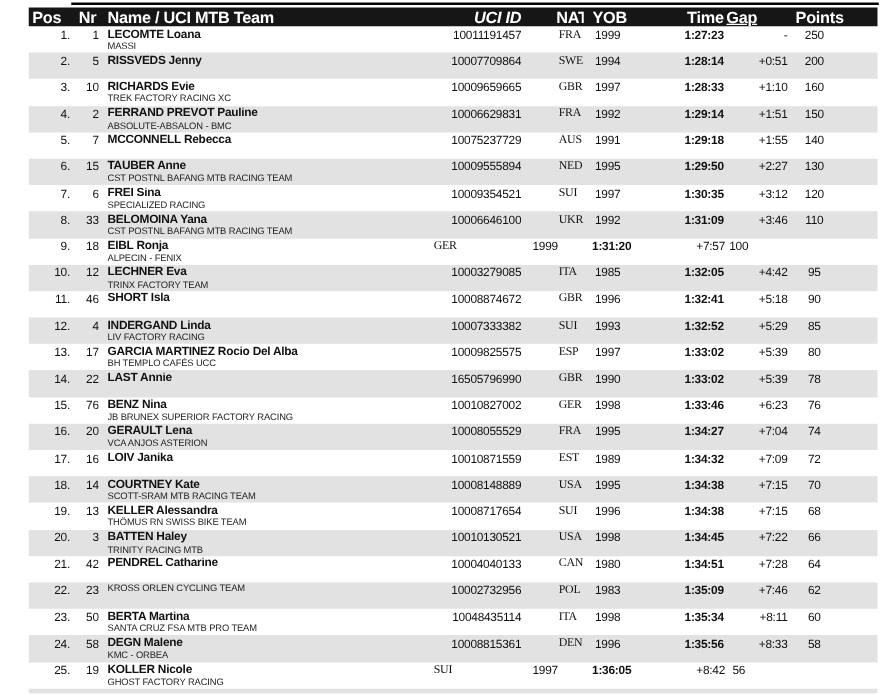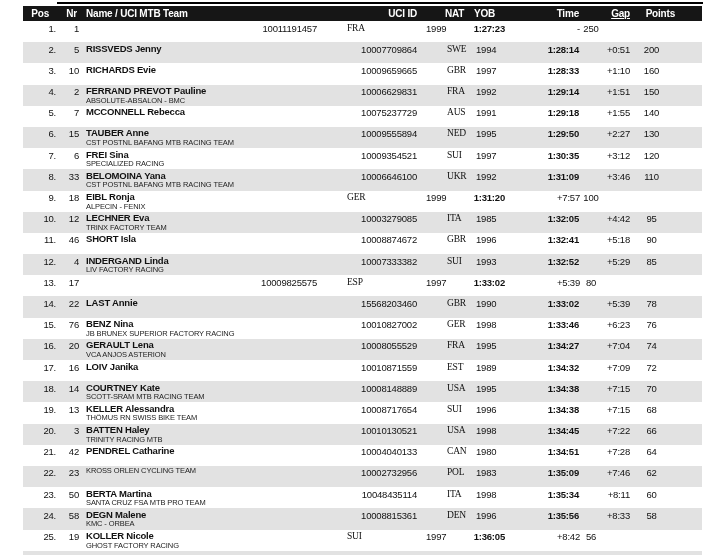--- a/index.html
+++ b/index.html
@@ -18,31 +18,31 @@
     position:absolute;left:23px;top:6px;width:679px;
   }
   .grid{
     display:grid;
     grid-template-columns:34px 22px 238px 100px 50px 40px 74px 50px 71px;
     box-sizing:border-box;
   }
   .grid > div{box-sizing:border-box;overflow:hidden;white-space:nowrap;}
   #header-row{
     background:#161616;color:#fff;height:15px;
-    font-size:10px;font-weight:bold;letter-spacing:-0.2px;
+    font-size:13px;font-weight:bold;letter-spacing:-0.2px;
     align-items:center;
   }
   #header-row .h-pos{text-align:right;padding-right:8px;}
   #header-row .h-nr{text-align:right;padding-right:2px;}
   #header-row .h-name{padding-left:7px;}
-  #header-row .h-uciid{text-align:right;}
+  #header-row .h-uciid{text-align:right;font-style:italic;}
   #header-row .h-nat{padding-left:28px;}
   #header-row .h-yob{padding-left:7px;}
   #header-row .h-time{text-align:right;padding-right:2px;}
-  #header-row .h-gap{text-align:right;padding-right:1px;text-decoration:underline;}
+  #header-row .h-gap{padding-right:1px;text-decoration:underline;}
   #header-row .h-points{text-align:right;padding-right:27px;}
 
   .row{
     height:21.2px;
     font-size:9.5px;letter-spacing:-0.2px;
     padding-top:1.5px;
   }
   .row.alt{background:#e2e2e2;}
   .cell-pos{text-align:right;padding-right:1px;}
   .cell-nr{text-align:right;}
@@ -76,20 +76,24 @@
       <div class="h-yob">YOB</div>
       <div class="h-time">Time</div>
       <div class="h-gap">Gap</div>
       <div class="h-points">Points</div>
     </div>
 
     <div id="rows">
   <div class="row grid">
     <div class="cell-pos">1.</div>
     <div class="cell-nr">1</div>
+    <div class="cell-name">
+      <span class="rider-name">LECOMTE Loana</span>
+      <span class="rider-team">MASSI</span>
+    </div>
     <div class="cell-uciid">10011191457</div>
     <div class="cell-nat">FRA</div>
     <div class="cell-yob">1999</div>
     <div class="cell-time">1:27:23</div>
     <div class="cell-gap">-</div>
     <div class="cell-points">250</div>
   </div>
 
   <div class="row grid alt">
     <div class="cell-pos">2.</div>
@@ -104,20 +108,21 @@
     <div class="cell-time">1:28:14</div>
     <div class="cell-gap">+0:51</div>
     <div class="cell-points">200</div>
   </div>
 
   <div class="row grid">
     <div class="cell-pos">3.</div>
     <div class="cell-nr">10</div>
     <div class="cell-name">
       <span class="rider-name">RICHARDS Evie</span>
+      <span class="rider-team">TREK FACTORY RACING XC</span>
     </div>
     <div class="cell-uciid">10009659665</div>
     <div class="cell-nat">GBR</div>
     <div class="cell-yob">1997</div>
     <div class="cell-time">1:28:33</div>
     <div class="cell-gap">+1:10</div>
     <div class="cell-points">160</div>
   </div>
 
   <div class="row grid alt">
@@ -249,36 +254,40 @@
     <div class="cell-nat">SUI</div>
     <div class="cell-yob">1993</div>
     <div class="cell-time">1:32:52</div>
     <div class="cell-gap">+5:29</div>
     <div class="cell-points">85</div>
   </div>
 
   <div class="row grid">
     <div class="cell-pos">13.</div>
     <div class="cell-nr">17</div>
+    <div class="cell-name">
+      <span class="rider-name">GARCIA MARTINEZ Rocio Del Alba</span>
+      <span class="rider-team">BH TEMPLO CAFÉS UCC</span>
+    </div>
     <div class="cell-uciid">10009825575</div>
     <div class="cell-nat">ESP</div>
     <div class="cell-yob">1997</div>
     <div class="cell-time">1:33:02</div>
     <div class="cell-gap">+5:39</div>
     <div class="cell-points">80</div>
   </div>
 
   <div class="row grid alt">
     <div class="cell-pos">14.</div>
     <div class="cell-nr">22</div>
     <div class="cell-name">
       <span class="rider-name">LAST Annie</span>
       <span class="rider-team"></span>
     </div>
-    <div class="cell-uciid">15568203460</div>
+    <div class="cell-uciid">16505796990</div>
     <div class="cell-nat">GBR</div>
     <div class="cell-yob">1990</div>
     <div class="cell-time">1:33:02</div>
     <div class="cell-gap">+5:39</div>
     <div class="cell-points">78</div>
   </div>
 
   <div class="row grid">
     <div class="cell-pos">15.</div>
     <div class="cell-nr">76</div>

